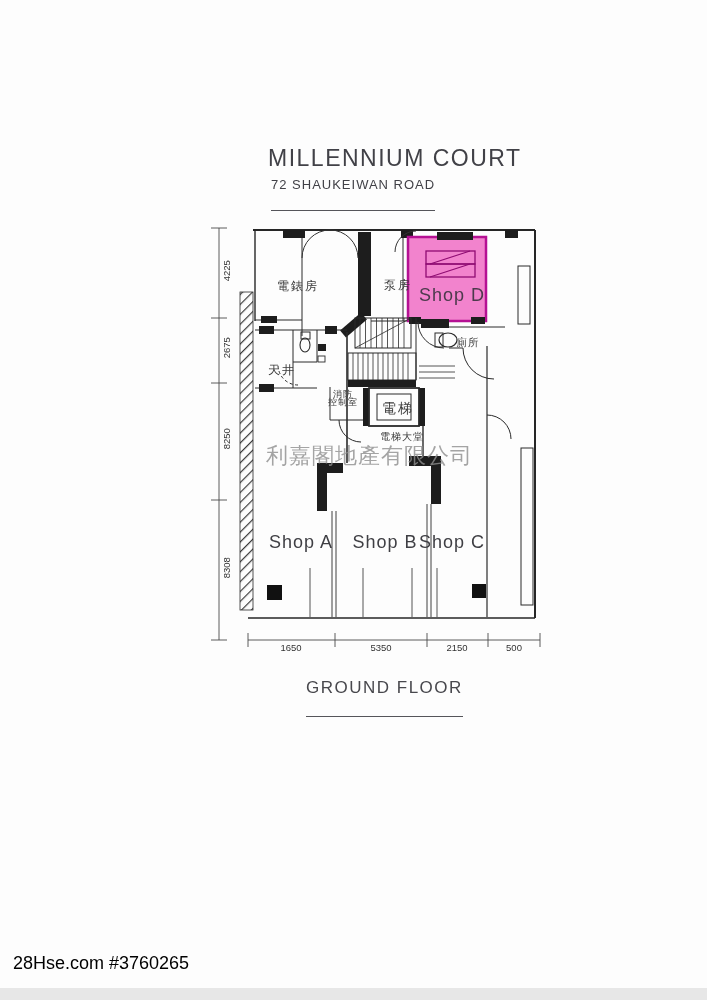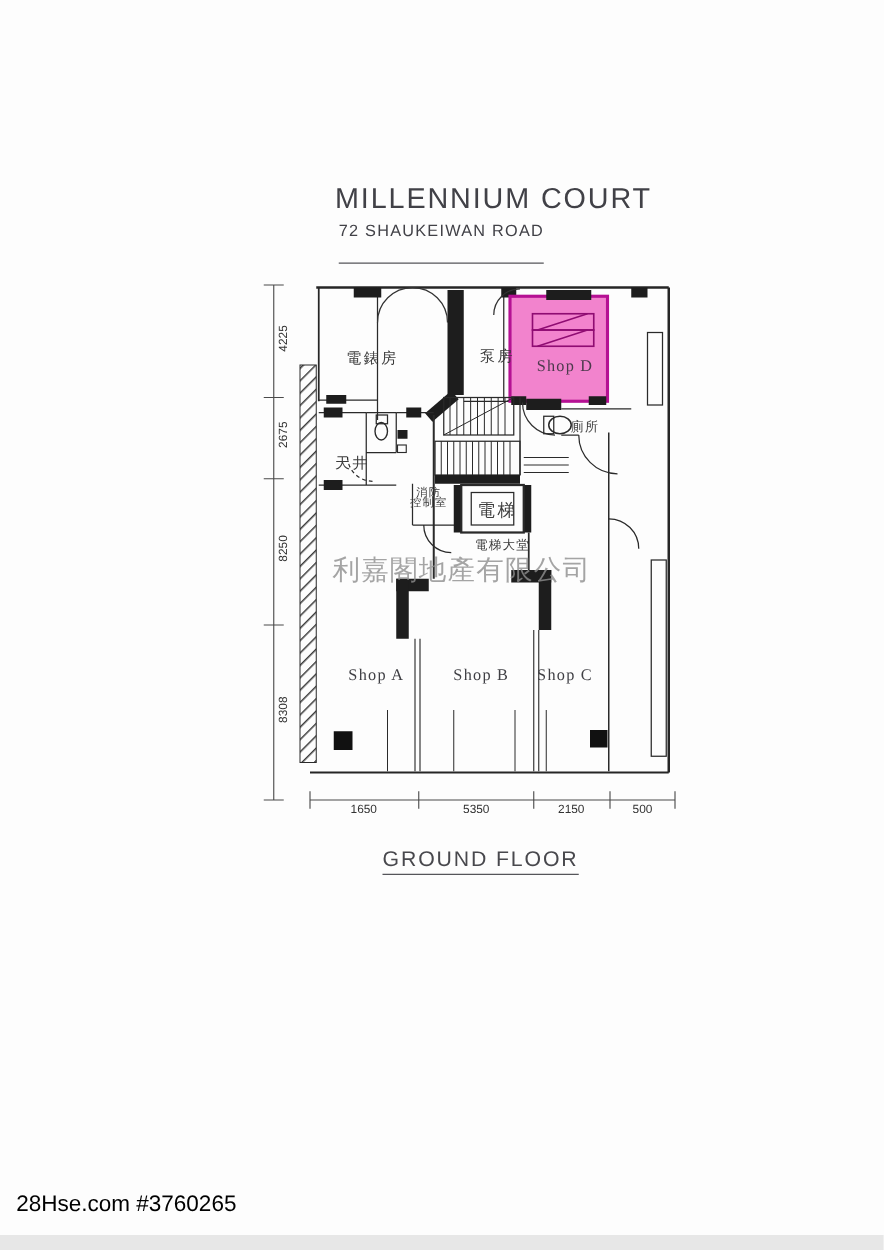--- a/index.html
+++ b/index.html
@@ -11,39 +11,39 @@
   .title{
     left:268px;top:145px;font-size:23px;letter-spacing:1.5px;
     color:#414147;font-weight:400;white-space:nowrap;
   }
   .subtitle{
     left:271px;top:177px;font-size:13px;letter-spacing:1px;color:#414147;
     border-bottom:1.5px solid #55555a;padding-bottom:18px;white-space:nowrap;
   }
   .groundfloor{
     left:306px;top:678px;font-size:17px;letter-spacing:1.5px;color:#48484d;
-    border-bottom:1.5px solid #55555a;padding-bottom:1px;white-space:nowrap;
+    border-bottom:1.5px solid #55555a;padding-bottom:18px;white-space:nowrap;
   }
   .wm-agency{
     left:266px;top:441px;font-size:22px;letter-spacing:1px;color:#8f8f8f;
     opacity:.8;white-space:nowrap;z-index:5;
   }
   .wm-site{
     left:13px;top:953px;font-size:18px;color:#000000;white-space:nowrap;
   }
   .bottom-strip{left:0;bottom:0;width:707px;height:12px;background:#e7e7e7;}
   .plan{left:205px;top:220px;width:340px;height:440px;}
   .plan svg{position:absolute;left:0;top:0;}
   .lbl{
     position:absolute;text-align:center;color:#3b3b3b;line-height:1;
     white-space:nowrap;
   }
   .cjk{font-size:12px;letter-spacing:2px;}
   .cjk-sm{font-size:9px;letter-spacing:1px;}
-  .shoplbl{font-size:13px;letter-spacing:1px;color:#3f3f44;font-family:Liberation Serif, serif;}
+  .shoplbl{font-size:18px;letter-spacing:1px;color:#3f3f44;}
   .dim{font-size:9.5px;color:#333;}
   .dim-left{transform:rotate(-90deg);width:40px;}
   .dim-bottom{width:50px;}
 </style>
 </head>
 <body>
 
 <div class="abs title">MILLENNIUM COURT</div>
 <div class="abs subtitle">72 SHAUKEIWAN ROAD</div>
 

